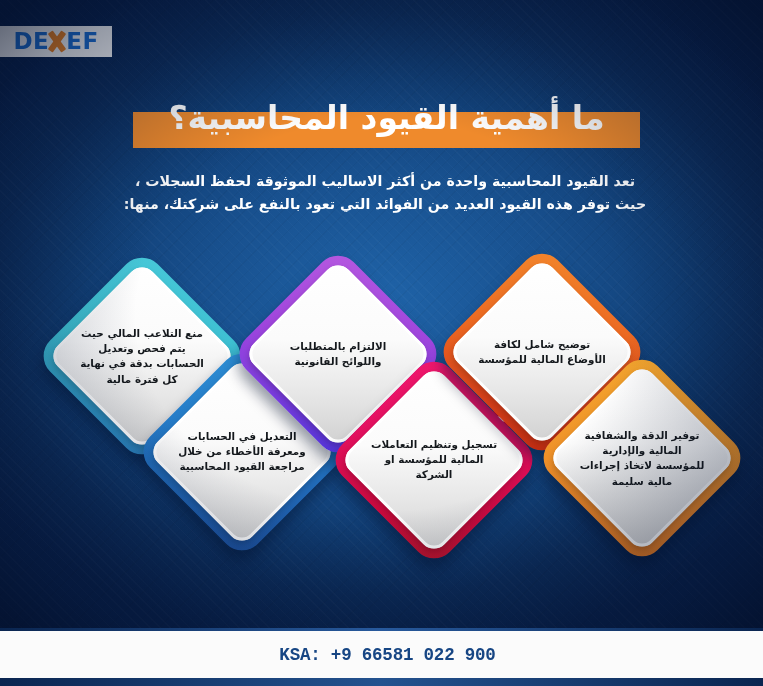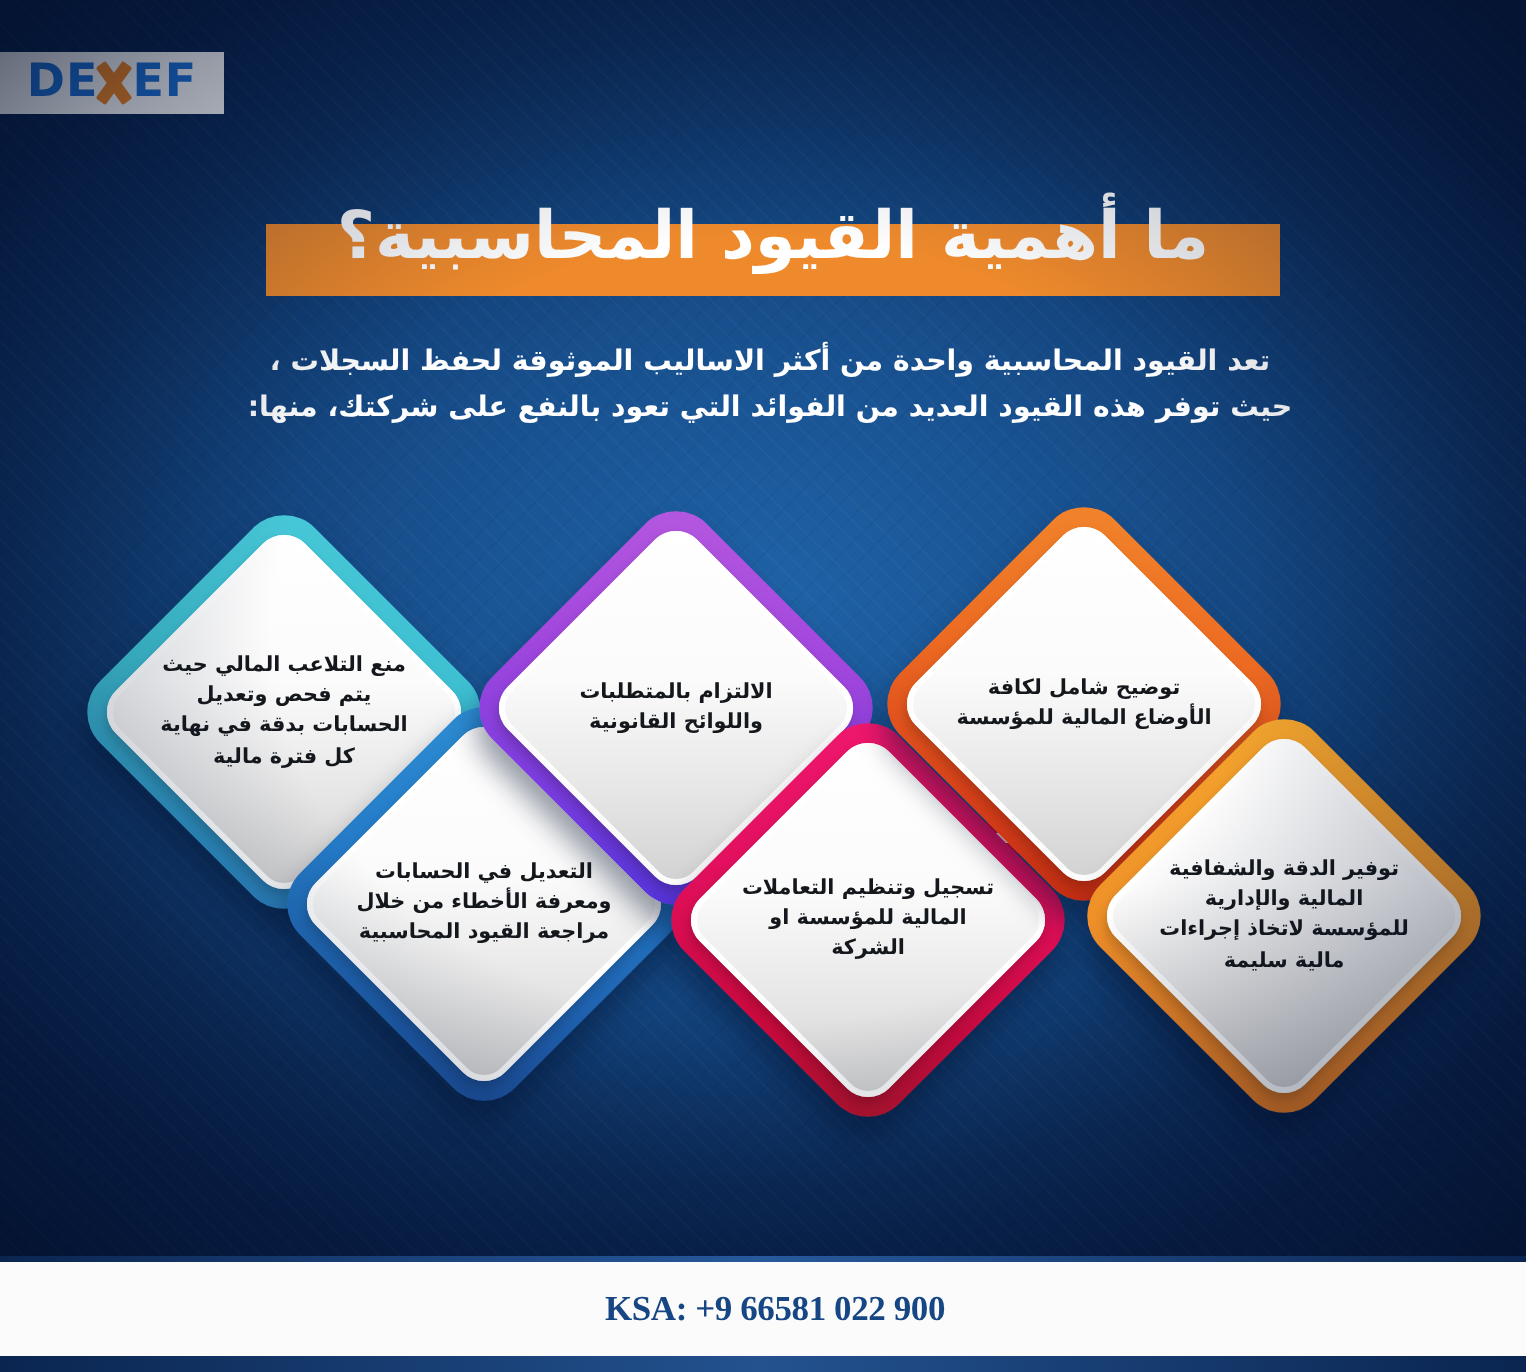--- a/index.html
+++ b/index.html
@@ -182,21 +182,21 @@
     height: 47px;
     background: #fbfbfb;
     display: flex;
     align-items: center;
     justify-content: space-around;
     padding: 0 10px;
     box-sizing: border-box;
   }
   .footer-item {
     color: #174684;
-    font-family: Liberation Serif, serif;
+    font-family: Liberation Mono, monospace;
     font-weight: bold;
     font-size: 17.5px;
     letter-spacing: -0.2px;
     white-space: nowrap;
     margin-left: 12px;
   }
   .footer-item.web { font-size: 20px; letter-spacing: 0px; }
   #footer-bottom {
     position: absolute;
     left: 0;

